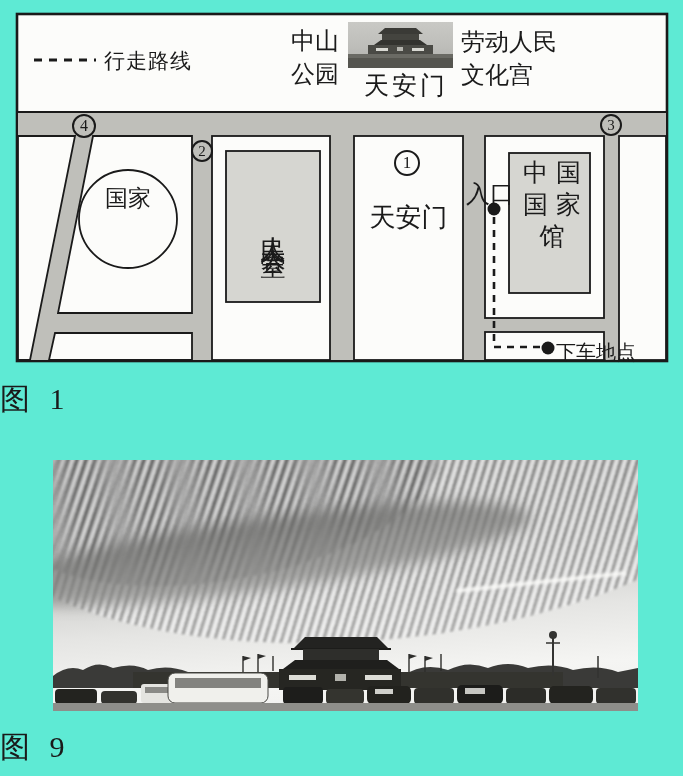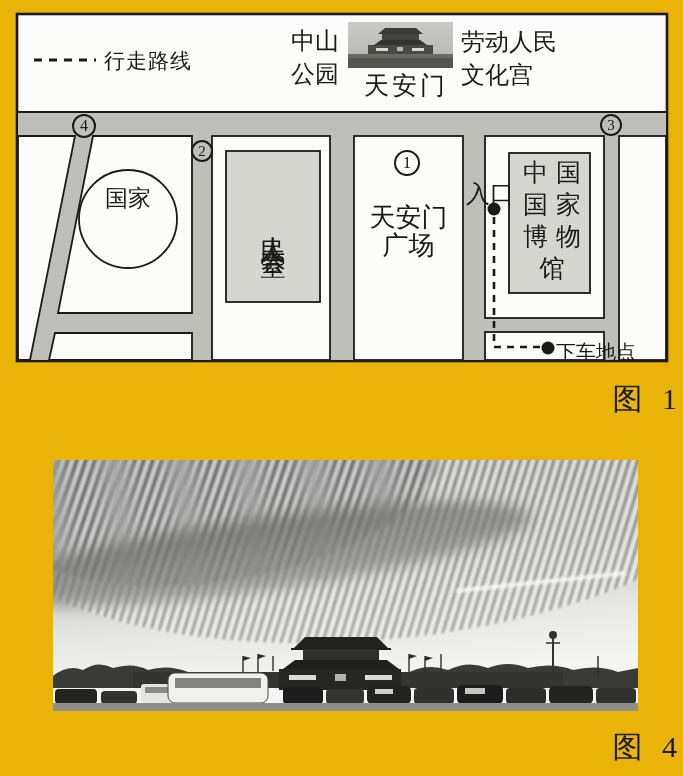--- a/index.html
+++ b/index.html
@@ -1,21 +1,21 @@
 <!DOCTYPE html>
 <html><head>
 <meta charset="utf-8">
 <style>
   html,body{margin:0;padding:0;background:#ffffff;}
-  .page{position:relative;width:683px;height:776px;background:#eab308;overflow:hidden;
+  .page{position:relative;width:683px;height:776px;background:#5eead4;overflow:hidden;
         font-family:"Liberation Serif","DejaVu Serif",serif;color:#1a1a1a;}
   .abs{position:absolute;}
   svg{display:block;}
   .lbl{position:absolute;color:#1a1a1a;white-space:nowrap;line-height:1.25;}
-  .caption{position:absolute;left:0;width:683px;text-align:right;font-size:30px;letter-spacing:6px;}
+  .caption{position:absolute;left:0;width:683px;text-align:left;font-size:30px;letter-spacing:6px;}
   .circled{position:absolute;border:2px solid #1a1a1a;border-radius:50%;text-align:center;
            font-family:"Liberation Serif","DejaVu Serif",serif;background:transparent;box-sizing:border-box;}
   
   .thumb{position:absolute;left:348px;top:22px;width:105px;height:46px;overflow:hidden;
          background:linear-gradient(180deg,#c9c9c5 0%,#bdbdb9 55%,#aeaea9 100%);}
   
   .photo{position:absolute;left:53px;top:460px;width:585px;height:251px;overflow:hidden;
          background:linear-gradient(176deg,#a9a9a7 0%,#c6c6c4 38%,#e5e5e3 62%,#f5f5f3 82%,#efefed 100%);}
   .cloud1{position:absolute;left:-80px;top:-150px;width:800px;height:330px;border-radius:50%;
           background:repeating-linear-gradient(112deg,rgba(60,60,60,.45) 0 2px,rgba(242,242,242,.75) 4px 8px);
@@ -106,27 +106,25 @@
   <div class="lbl" style="left:79px;top:184px;width:98px;text-align:center;font-size:23px;line-height:30px">
     <div>国家</div>
   </div>
 
   <div class="abs" style="left:226px;top:151px;width:94px;height:151px;display:flex;align-items:center;justify-content:center">
     <span style="writing-mode:vertical-rl;font-size:25px;letter-spacing:4px">人民大会堂</span>
   </div>
 
   <div class="lbl" style="left:354px;top:204px;width:109px;text-align:center;font-size:26px;line-height:28px">
     <div>天安门</div>
-    <div>广场</div>
   </div>
 
   <div class="lbl" style="left:509px;top:157px;width:88px;text-align:center;font-size:25px;line-height:32px;letter-spacing:8px;padding-left:6px;box-sizing:border-box">
     <div>中国</div>
     <div>国家</div>
-    <div>博物</div>
     <div>馆</div>
   </div>
 
   <div class="lbl" style="left:466px;top:179px;font-size:24px">入口</div>
   <div class="lbl" style="left:556px;top:340px;font-size:20px">下车地点</div>
 
   <div class="caption" style="top:379px">图 1</div>
 
   <div class="photo">
     <div class="cloud1"></div>
@@ -183,15 +181,15 @@
         <rect x="404" y="109" width="46" height="19" rx="5" fill="#1c1c1a"></rect>
         <rect x="412" y="112" width="20" height="6" fill="#c6c6c2"></rect>
         <rect x="453" y="112" width="40" height="16" rx="4" fill="#2c2c28"></rect>
         <rect x="496" y="110" width="44" height="18" rx="5" fill="#23231f"></rect>
         <rect x="543" y="112" width="40" height="16" rx="4" fill="#31312d"></rect>
       </g>
       <rect x="0" y="127" width="585" height="8" fill="#8e8e8a"></rect>
     </svg>
   </div>
 
-  <div class="caption" style="top:727px">图 4</div>
+  <div class="caption" style="top:727px">图 9</div>
 
 </div>
 
 </body></html>

